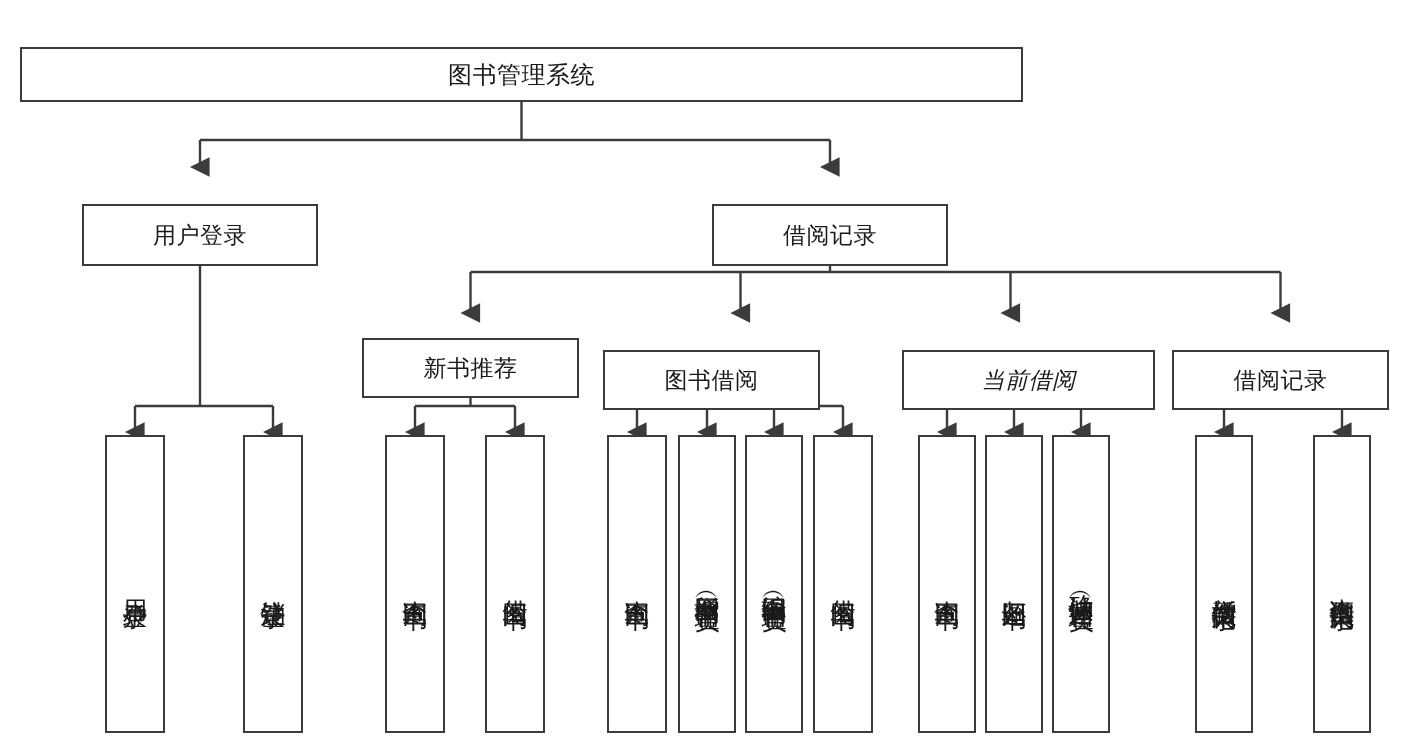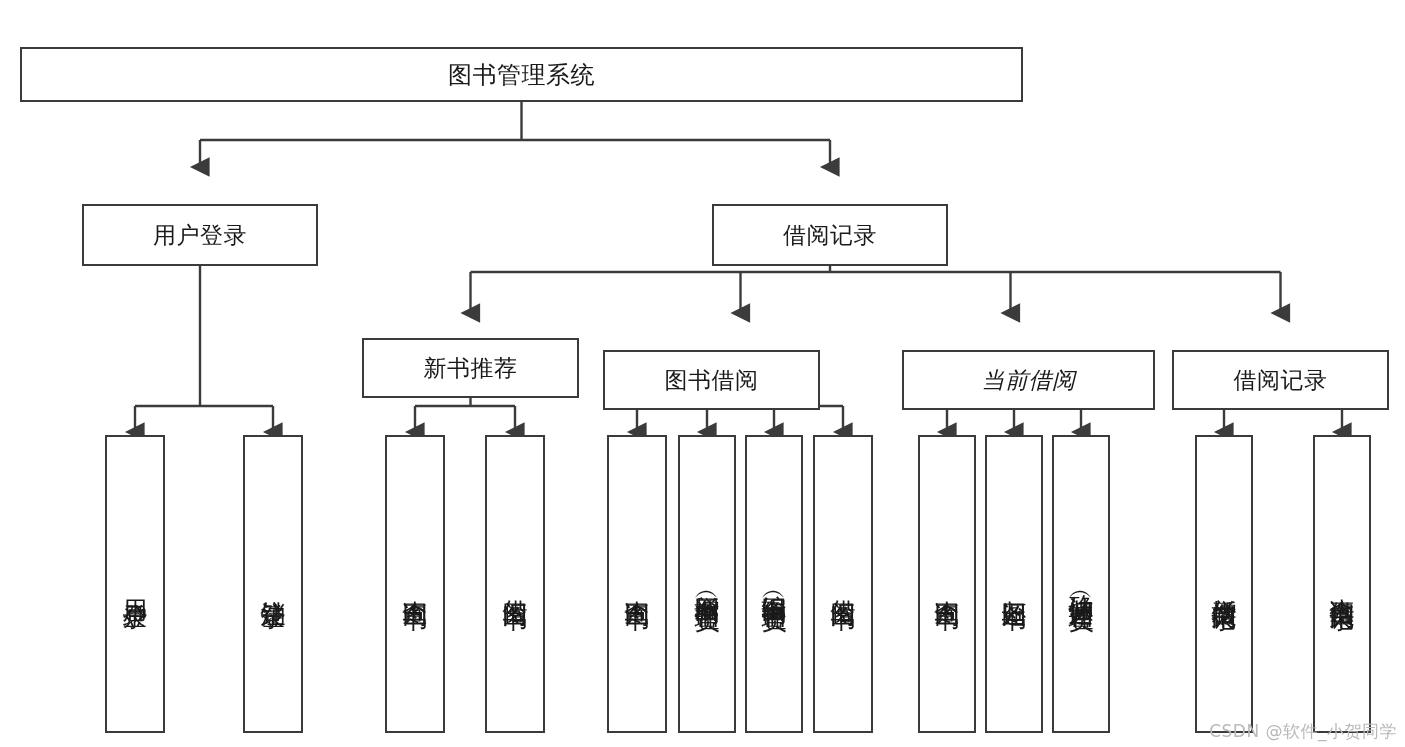--- a/index.html
+++ b/index.html
@@ -173,14 +173,13 @@
         <span class="node-label">确认归还（管理员）</span>
       </div>
       <div class="node node-v" style="left: 1195px; top: 435px; width: 58px; height: 298px;">
         <span class="node-label">新增借阅记录</span>
       </div>
       <div class="node node-v" style="left: 1313px; top: 435px; width: 58px; height: 298px;">
         <span class="node-label">查询借阅记录</span>
       </div>
     </div>
 
-  <div id="watermark">CSDN @软件_小贺同学</div>
 </div>
 
 </body></html>

